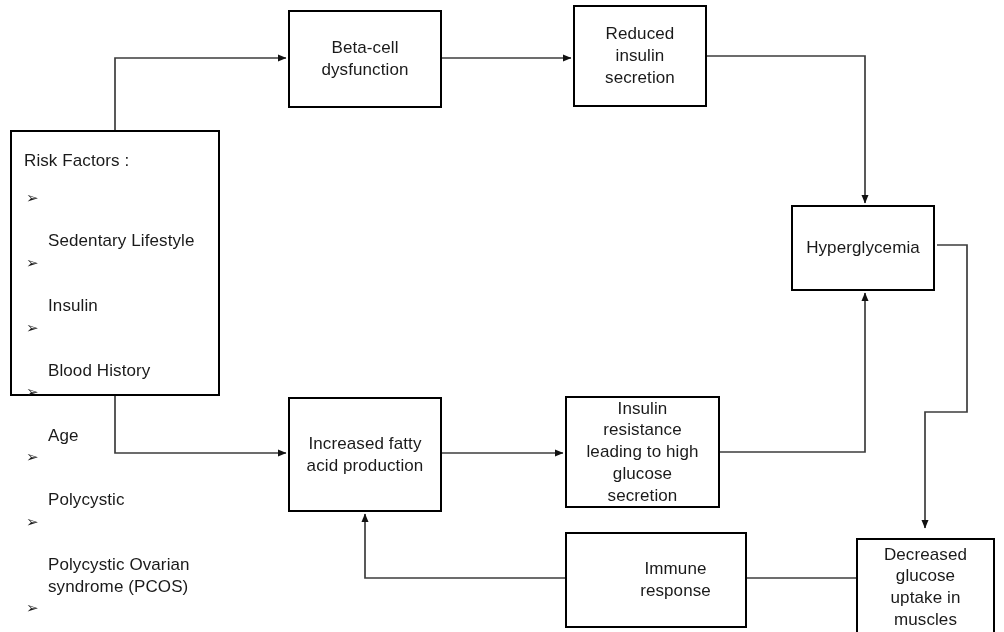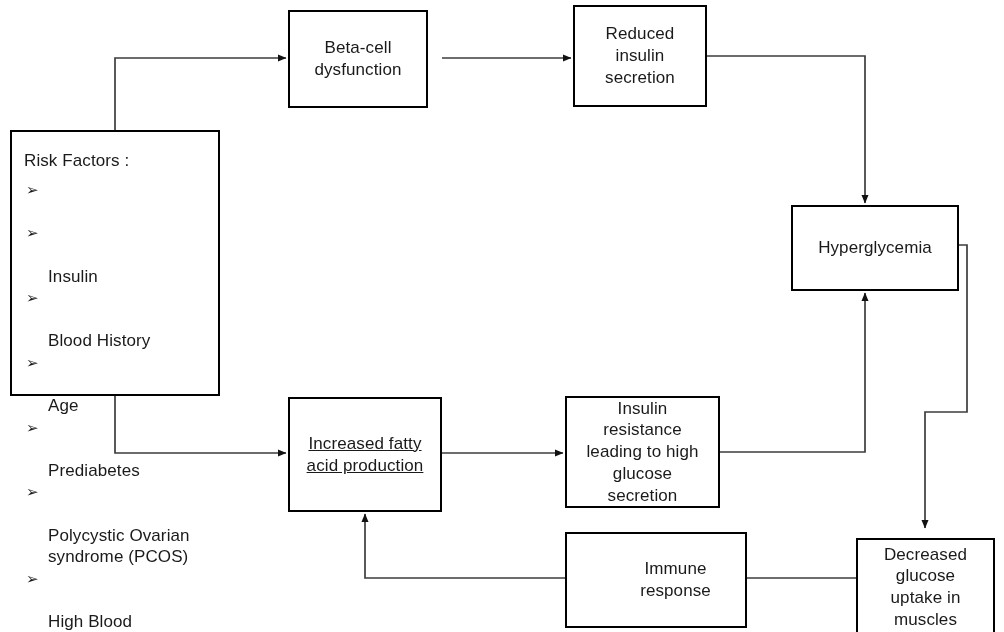--- a/index.html
+++ b/index.html
@@ -49,21 +49,21 @@
   #node-risk-factors {
     align-items: flex-start;
     justify-content: flex-start;
     text-align: left;
     padding: 18px 10px 10px 12px;
     flex-direction: column;
   }
   #risk-factors-title {
     font-size: 17px;
     line-height: 1.25;
-    margin-bottom: 8px;
+    margin-bottom: 16px;
     white-space: pre;
   }
   #risk-factors-list {
     list-style: none;
     margin: 0;
     padding: 0;
     font-size: 17px;
     line-height: 1.27;
   }
   #risk-factors-list li {
@@ -101,66 +101,67 @@
       <path d="M856,578 L729,578"></path>
       <path d="M565,578 L365,578 L365,514"></path>
     </g>
   </svg>
 
   <div class="node" id="node-risk-factors" style="left:10px; top:130px; width:210px; height:266px;">
     <div id="risk-factors-title">Risk Factors :</div>
     <ul id="risk-factors-list">
       <li>
         <span class="bullet-arrow-icon">➢</span>
+        <span>Sedentary Lifestyle</span>
       </li>
       <li>
         <span class="bullet-arrow-icon">➢</span>
         <span>Insulin</span>
       </li>
       <li>
         <span class="bullet-arrow-icon">➢</span>
         <span>Blood History</span>
       </li>
       <li>
         <span class="bullet-arrow-icon">➢</span>
         <span>Age</span>
       </li>
       <li>
         <span class="bullet-arrow-icon">➢</span>
-        <span>Prediabetes</span>
+        <span>Polycystic</span>
       </li>
       <li>
         <span class="bullet-arrow-icon">➢</span>
         <span>Polycystic Ovarian
 syndrome (PCOS)</span>
       </li>
       <li>
         <span class="bullet-arrow-icon">➢</span>
         <span>High Blood
 Pressure</span>
       </li>
     </ul>
   </div>
 
-  <div class="node" id="node-beta-cell-dysfunction" style="left:288px; top:10px; width:140px; height:98px;">
+  <div class="node" id="node-beta-cell-dysfunction" style="left:288px; top:10px; width:154px; height:98px;">
     <span class="node-label">Beta-cell
 dysfunction</span>
   </div>
 
   <div class="node" id="node-reduced-insulin-secretion" style="left:573px; top:5px; width:134px; height:102px;">
     <span class="node-label">Reduced
 insulin
 secretion</span>
   </div>
 
-  <div class="node" id="node-hyperglycemia" style="left:791px; top:205px; width:168px; height:86px;">
+  <div class="node" id="node-hyperglycemia" style="left:791px; top:205px; width:144px; height:86px;">
     <span class="node-label">Hyperglycemia</span>
   </div>
 
-  <div class="node" id="node-increased-fatty-acid-production" style="left:288px; top:397px; width:154px; height:115px;text-decoration:underline;">
+  <div class="node" id="node-increased-fatty-acid-production" style="left:288px; top:397px; width:154px; height:115px;">
     <span class="node-label">Increased fatty
 acid production</span>
   </div>
 
   <div class="node" id="node-insulin-resistance" style="left:565px; top:396px; width:155px; height:112px;">
     <span class="node-label">Insulin
 resistance
 leading to high
 glucose
 secretion</span>

